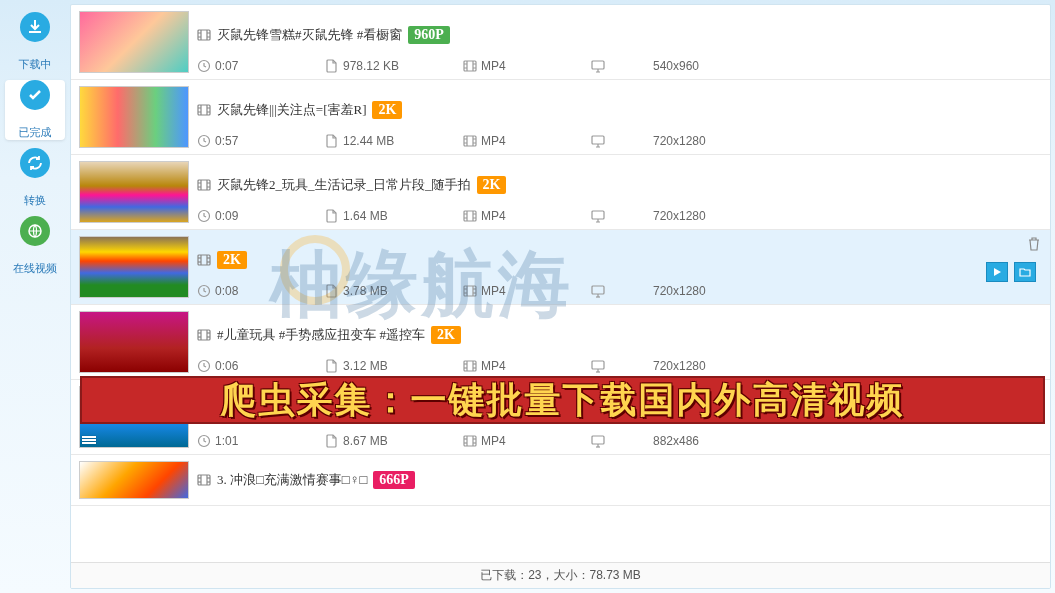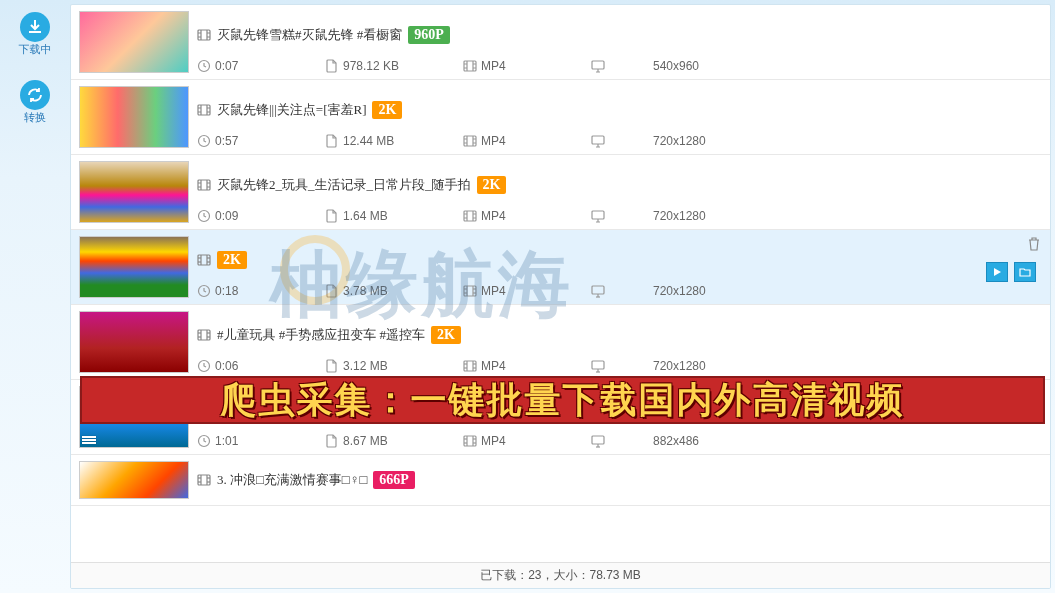--- a/index.html
+++ b/index.html
@@ -1,19 +1,19 @@
 <!DOCTYPE html>
 <html><head>
 <meta charset="utf-8">
 <style>
 * { margin: 0; padding: 0; box-sizing: border-box; }
 body { font-family: "Microsoft YaHei", sans-serif; font-size: 12px; background: #fff; width: 1055px; height: 593px; overflow: hidden; position: relative; }
 .app { display: flex; width: 1055px; height: 593px; background: linear-gradient(to bottom, #d8ecf9 0%, #e8f4fc 30%, #f5fbff 100%); }
 .sidebar { width: 70px; display: flex; flex-direction: column; align-items: center; padding-top: 12px; gap: 8px; }
-.sidebar-item { width: 60px; height: 60px; display: flex; flex-direction: column; align-items: center; justify-content: flex-start; gap: 0; cursor: pointer; border-radius: 4px; }
+.sidebar-item { width: 60px; height: 60px; display: flex; flex-direction: column; align-items: center; justify-content: space-between; gap: 0; cursor: pointer; border-radius: 4px; }
 .sidebar-item.active { background: #fff; box-shadow: 0 1px 3px rgba(0,0,0,0.1); }
 .sidebar-icon { width: 30px; height: 30px; border-radius: 50%; display: flex; align-items: center; justify-content: center; color: #fff; font-size: 16px; }
 .icon-download { background: #29abe2; }
 .icon-done { background: #29abe2; }
 .icon-convert { background: #29abe2; }
 .icon-online { background: #4caf50; }
 .sidebar-label { font-size: 11px; color: #2a7ab8; }
 .main { flex: 1; display: flex; flex-direction: column; background: #fff; margin: 4px 4px 4px 0; border: 1px solid #d0e4f0; border-radius: 2px; overflow: hidden; }
 .list { flex: 1; overflow-y: auto; }
 .row { display: flex; flex-direction: column; border-bottom: 1px solid #e8e8e8; padding: 6px 8px; position: relative; }
@@ -55,28 +55,45 @@
 <div class="app">
   <div class="sidebar">
     <div class="sidebar-item">
       <div class="sidebar-icon icon-download">
         <svg width="16" height="16" viewBox="0 0 16 16" fill="currentColor">
             <path d="M8 1v8M4 6l4 4 4-4M2 13h12" stroke="#fff" stroke-width="2" fill="none"></path>
           </svg>
       </div>
       <span class="sidebar-label">下载中</span>
     </div>
+    <div class="sidebar-item active">
+      <div class="sidebar-icon icon-done">
+        <svg width="16" height="16" viewBox="0 0 16 16">
+            <path d="M3 8l3 3 7-7" stroke="#fff" stroke-width="2.5" fill="none"></path>
+          </svg>
+      </div>
+      <span class="sidebar-label">已完成</span>
+    </div>
     <div class="sidebar-item">
       <div class="sidebar-icon icon-convert">
         <svg width="16" height="16" viewBox="0 0 16 16">
             <path d="M2 8a6 6 0 0 1 10-4M14 8a6 6 0 0 1-10 4M12 1v3h-3M4 15v-3h3" stroke="#fff" stroke-width="1.8" fill="none"></path>
           </svg>
       </div>
       <span class="sidebar-label">转换</span>
     </div>
+    <div class="sidebar-item">
+      <div class="sidebar-icon icon-online">
+        <svg width="16" height="16" viewBox="0 0 16 16">
+            <circle cx="8" cy="8" r="6" stroke="#fff" stroke-width="1.5" fill="none"></circle>
+            <path d="M2 8h12M8 2c2 2 2 10 0 12M8 2c-2 2-2 10 0 12" stroke="#fff" stroke-width="1.2" fill="none"></path>
+          </svg>
+      </div>
+      <span class="sidebar-label">在线视频</span>
+    </div>
   </div>
 
   <div class="main">
     <div class="list" id="list">
         <div class="row">
           <div class="row-content">
             <div class="thumb">
               <div class="thumb-inner" style="background: linear-gradient(135deg, rgb(255, 107, 157) 0%, rgb(254, 200, 154) 50%, rgb(78, 205, 196) 100%);"></div>
             </div>
             <div class="row-info">
@@ -299,21 +316,21 @@
                 <span class="badge badge-2k">2K</span>
               </div>
               <div class="metas">
                 <div class="meta-col c1">
                   <span class="meta-icon">
                     <svg width="14" height="14" viewBox="0 0 14 14" fill="none" stroke="currentColor" stroke-width="1.2">
                       <circle cx="7" cy="7" r="5.5"></circle>
                       <path d="M7 4v3l2 1"></path>
                     </svg>
                   </span>
-                  <span>0:18</span>
+                  <span>0:08</span>
                 </div>
                 <div class="meta-col c2">
                   <span class="meta-icon">
                     <svg width="14" height="14" viewBox="0 0 14 14" fill="none" stroke="currentColor" stroke-width="1.2">
                       <path d="M3 1h5l3 3v8a1 1 0 0 1-1 1H3a1 1 0 0 1-1-1V2a1 1 0 0 1 1-1z"></path>
                       <path d="M8 1v3h3"></path>
                     </svg>
                   </span>
                   <span>3.78 MB</span>
                 </div>

